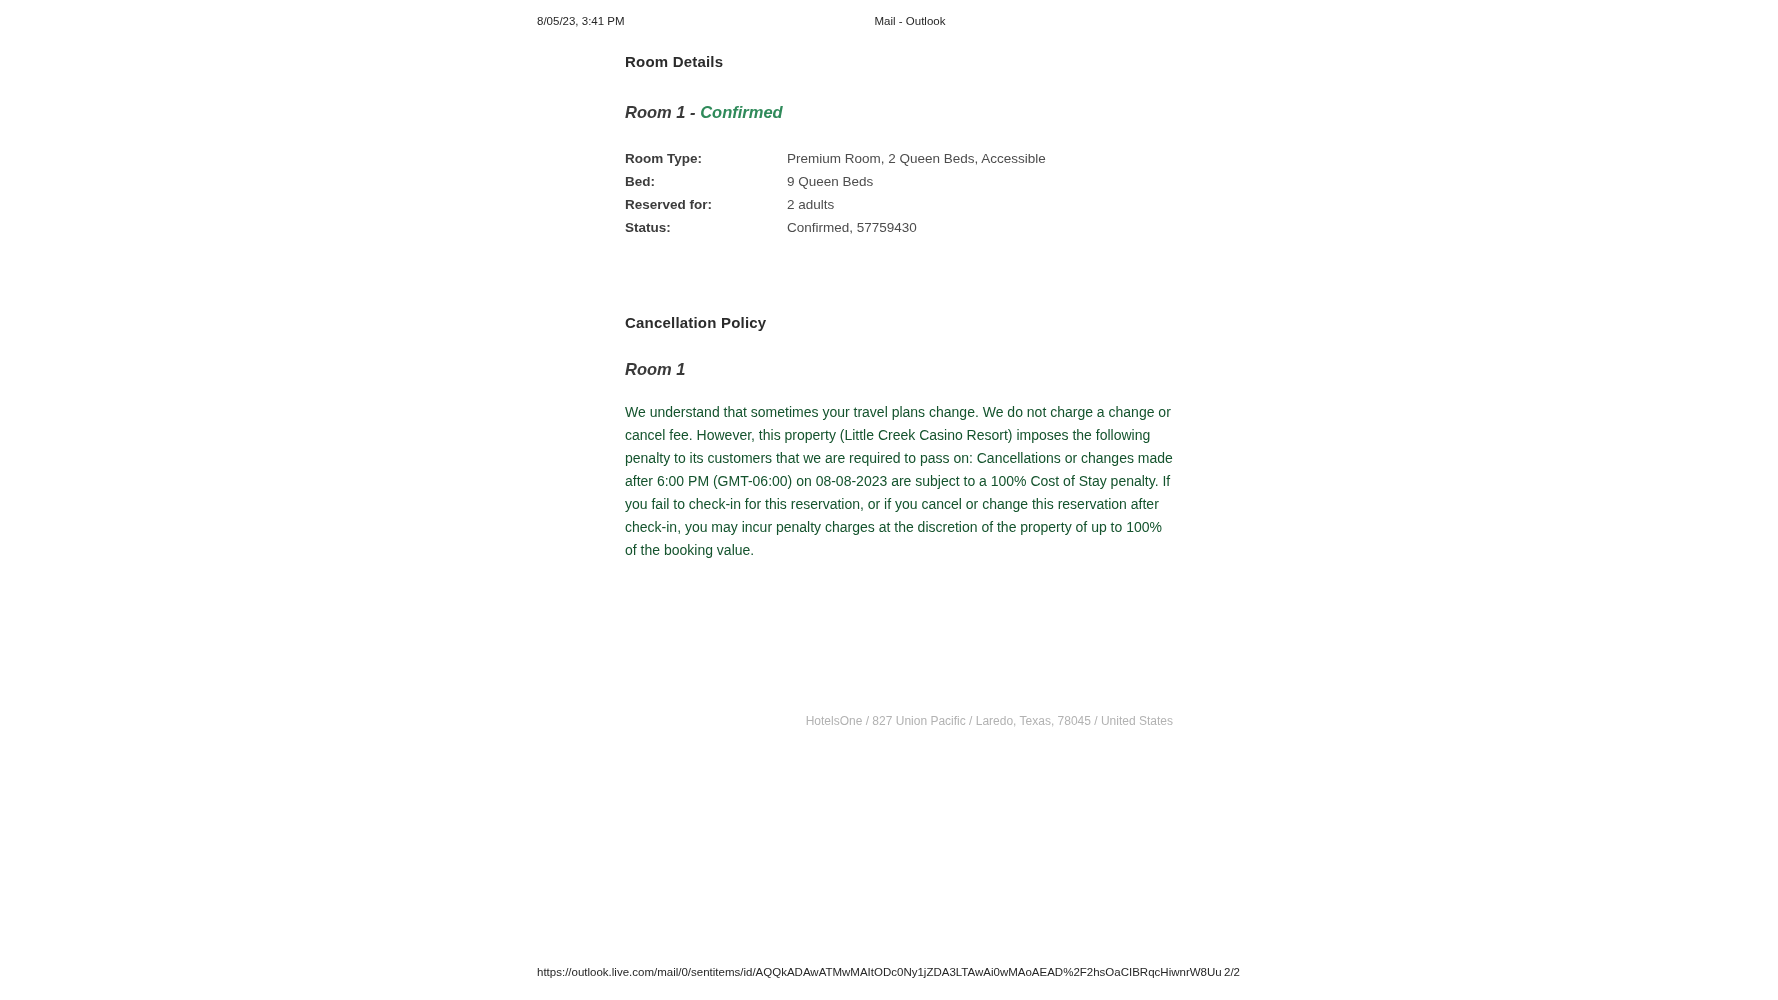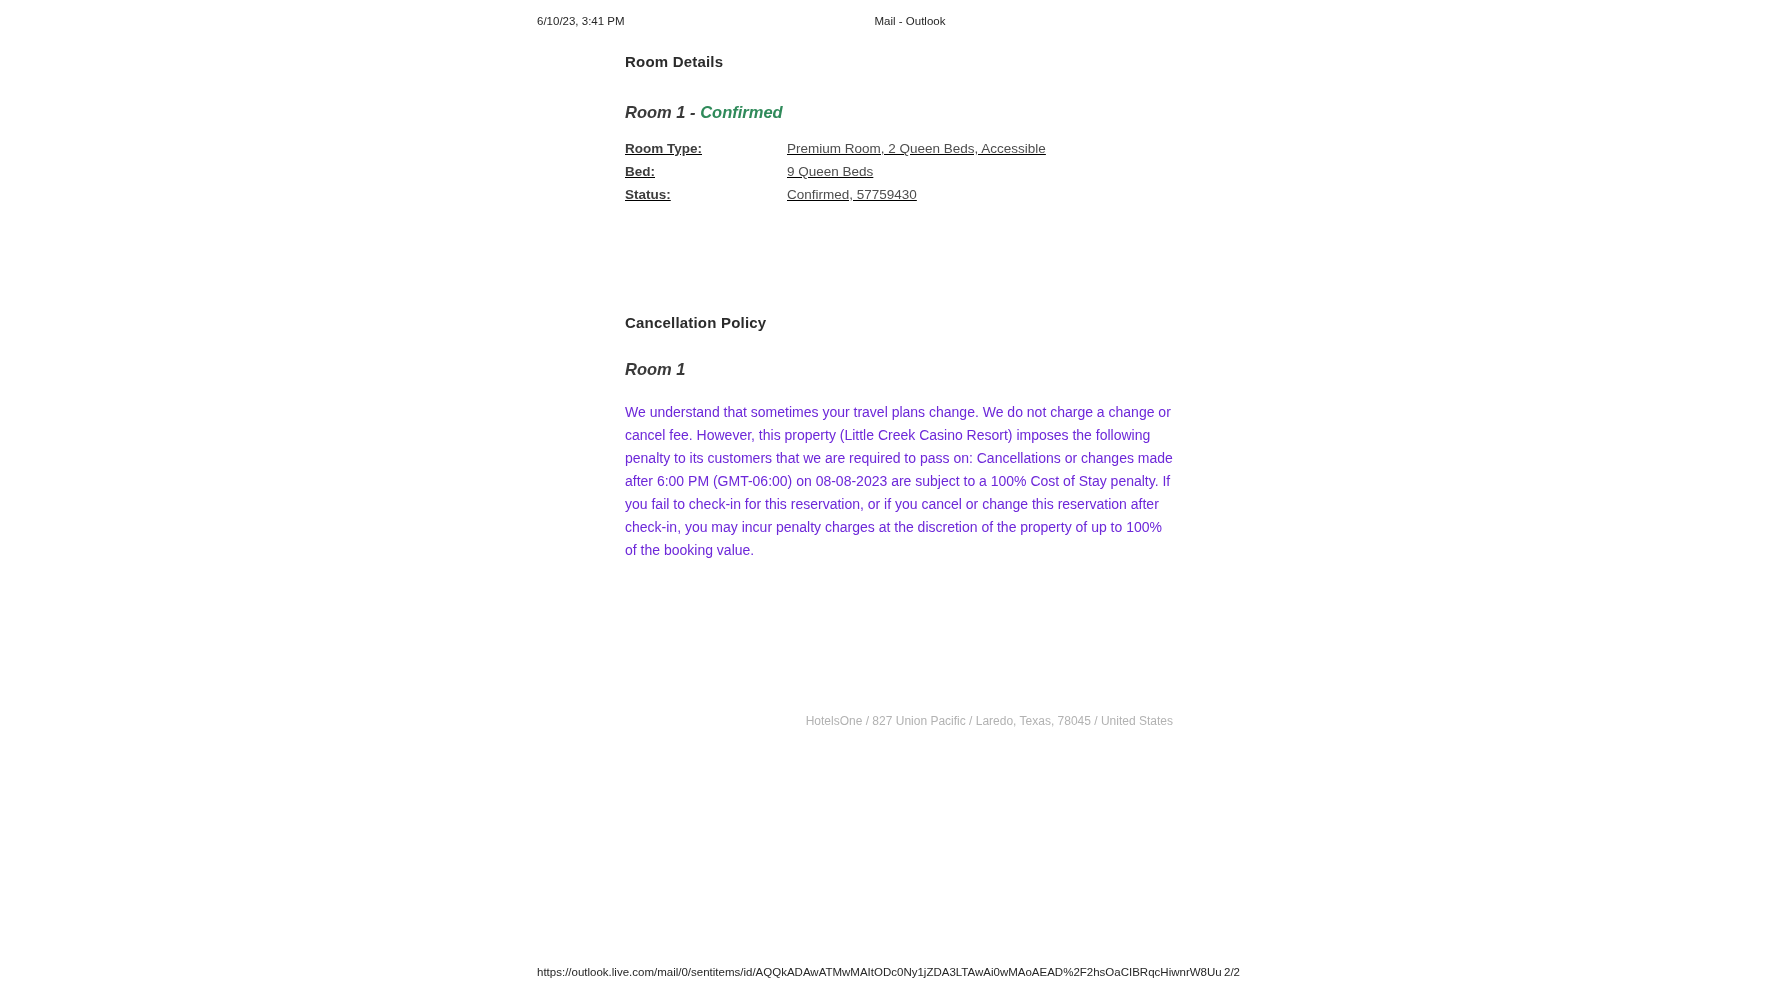--- a/index.html
+++ b/index.html
@@ -55,23 +55,22 @@
     white-space:nowrap;
     font-style:italic;
   }
   .h-room-status { top:103px; }
   .h-room-sub { top:360px; }
   .status-green { color:#2f8a5a; }
 
   .detail-table {
     position:absolute;
     left:0;
-    top:137px;
+    top:147px;
     width:548px;
-    text-decoration:underline;
   }
   .detail-row {
     display:flex;
     height:23px;
     line-height:23px;
     font-size:13.5px;
   }
   .detail-label {
     width:162px;
     flex:0 0 162px;
@@ -83,59 +82,63 @@
     white-space:nowrap;
   }
 
   .policy-body {
     position:absolute;
     left:0;
     top:401px;
     width:548px;
     font-size:14px;
     line-height:23px;
-    color:#6d28d9;
+    color:#14532d;
   }
 
   .footer-address {
     position:absolute;
     left:0;
     top:714px;
     width:548px;
     text-align:right;
     font-size:12px;
     color:#b2b2b2;
     white-space:nowrap;
   }
 </style>
 </head>
 <body>
 
 <div class="page">
 
-  <span class="print-meta print-date">6/10/23, 3:41 PM</span>
+  <span class="print-meta print-date">8/05/23, 3:41 PM</span>
   <span class="print-meta print-title">Mail - Outlook</span>
 
   <div class="content">
 
     <div class="h-large h-room-details">Room Details</div>
 
     <div class="h-mid h-room-status">
       <span>Room 1 -</span>
       <span class="status-green">Confirmed</span>
     </div>
 
     <div class="detail-table">
       <div class="detail-row">
         <span class="detail-label">Room Type:</span>
         <span class="detail-value">Premium Room, 2 Queen Beds, Accessible</span>
       </div>
       <div class="detail-row">
         <span class="detail-label">Bed:</span>
         <span class="detail-value">9 Queen Beds</span>
+      </div>
+      <div class="detail-row">
+        <span class="detail-label">Reserved for:</span>
+        <span class="detail-value">2 adults</span>
       </div>
       <div class="detail-row">
         <span class="detail-label">Status:</span>
         <span class="detail-value">Confirmed, 57759430</span>
       </div>
     </div>
 
     <div class="h-large h-cancel-policy">Cancellation Policy</div>
 
     <div class="h-mid h-room-sub">Room 1</div>

